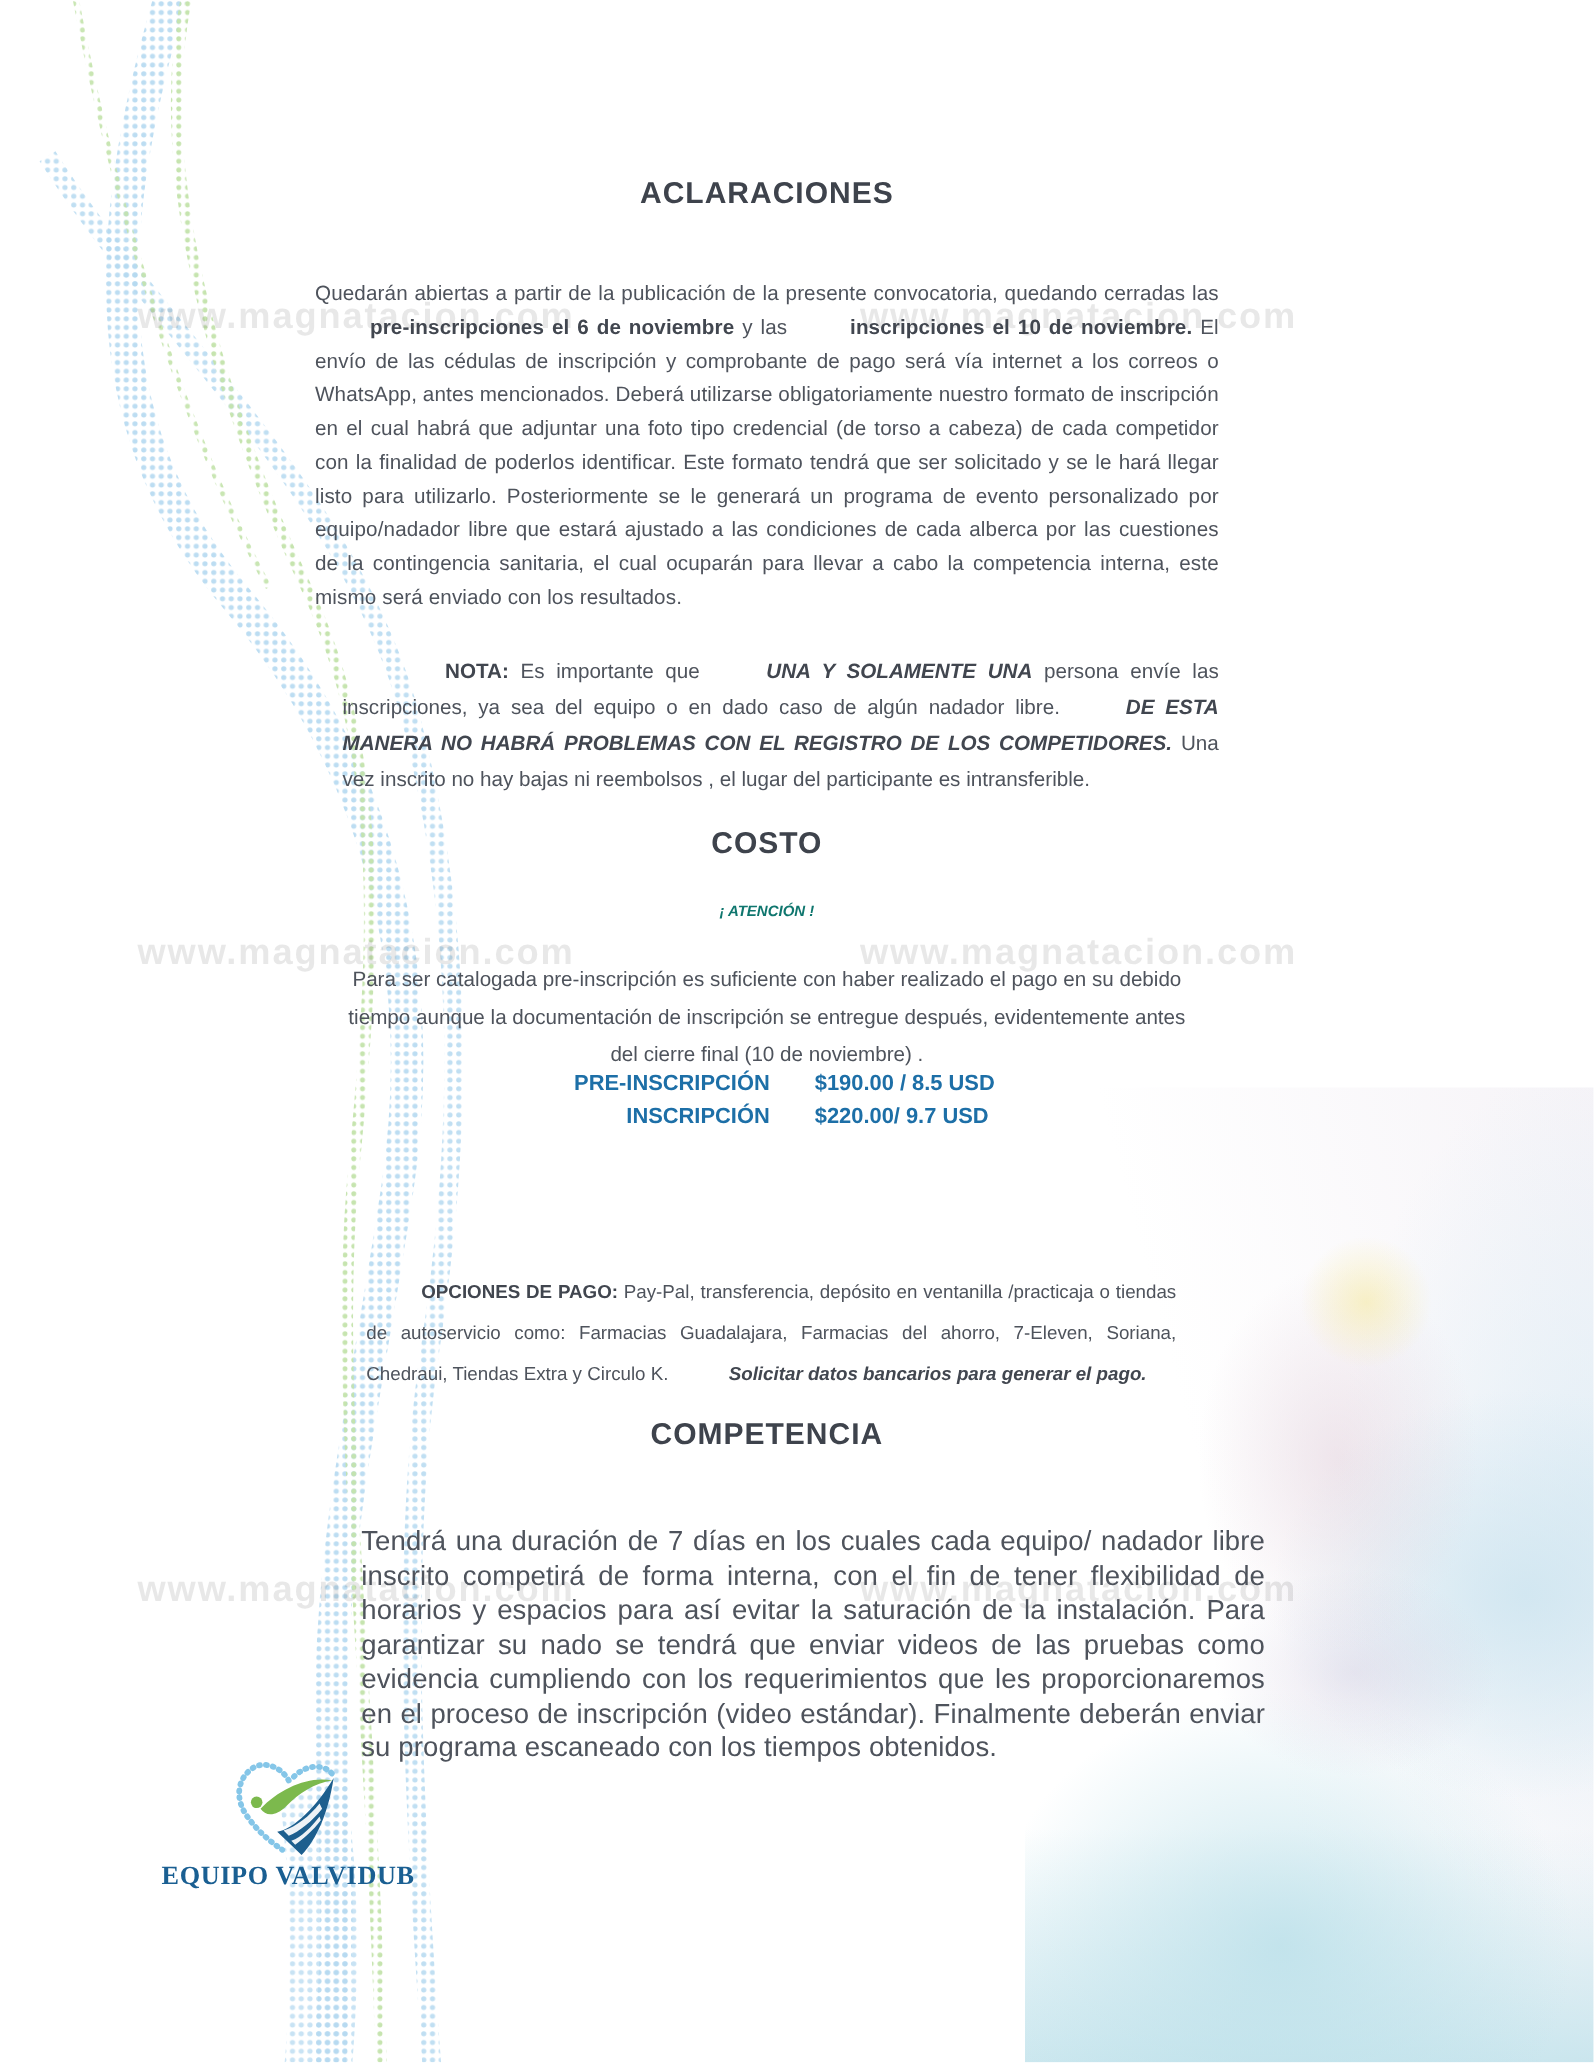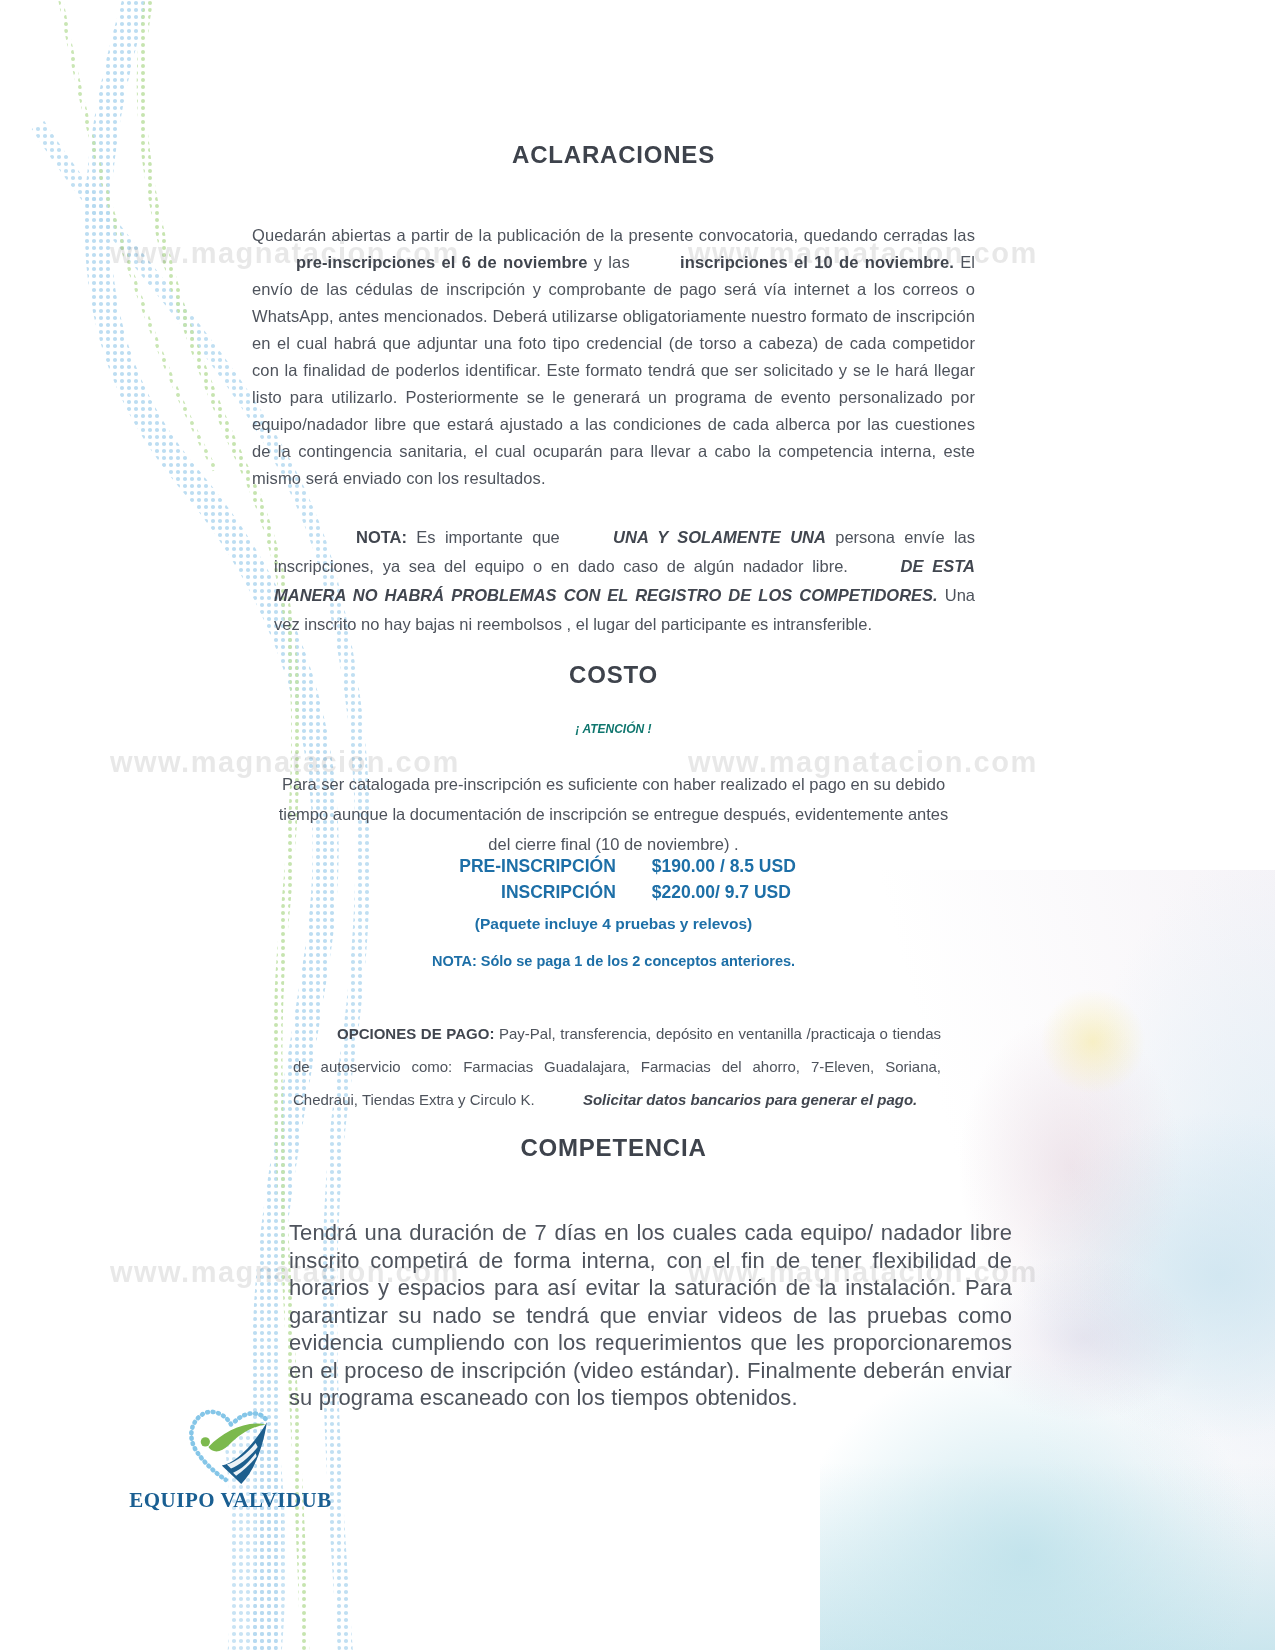--- a/index.html
+++ b/index.html
@@ -105,23 +105,21 @@
 
   <div class="blk" id="price-table">
     <div id="price-grid">
       <span class="price-label">PRE-INSCRIPCIÓN</span>
       <span class="price-value">$190.00 / 8.5 USD</span>
       <span class="price-label">INSCRIPCIÓN</span>
       <span class="price-value">$220.00/ 9.7 USD</span>
     </div>
   </div>
 
-  <div class="blk" id="package-note">(Paquete incluye 4 pruebas y relevos)</div>
 
-  <div class="blk" id="costo-nota">NOTA: Sólo se paga 1 de los 2 conceptos anteriores.</div>
 
   <p class="blk" id="opciones"><span class="b">OPCIONES DE PAGO:</span><span> Pay-Pal, transferencia, depósito en ventanilla /practicaja o tiendas de autoservicio como: Farmacias Guadalajara, Farmacias del ahorro, 7-Eleven, Soriana, Chedraui, Tiendas Extra y  Circulo K. </span><span class="b i">Solicitar datos bancarios para generar el pago.</span></p>
 
   <div class="blk" id="competencia-heading">
     <h1 class="heading">COMPETENCIA</h1>
   </div>
 
   <p class="blk body-just" id="competencia-body">Tendrá una duración de 7 días en los cuales cada equipo/ nadador libre inscrito competirá de forma interna, con el fin de tener flexibilidad de horarios y espacios para así evitar la saturación de la instalación.  Para garantizar  su nado se tendrá que enviar videos de las pruebas como evidencia cumpliendo con los requerimientos que les proporcionaremos en el proceso de inscripción (video estándar). Finalmente deberán enviar su programa escaneado con los tiempos obtenidos.</p>
 
 

